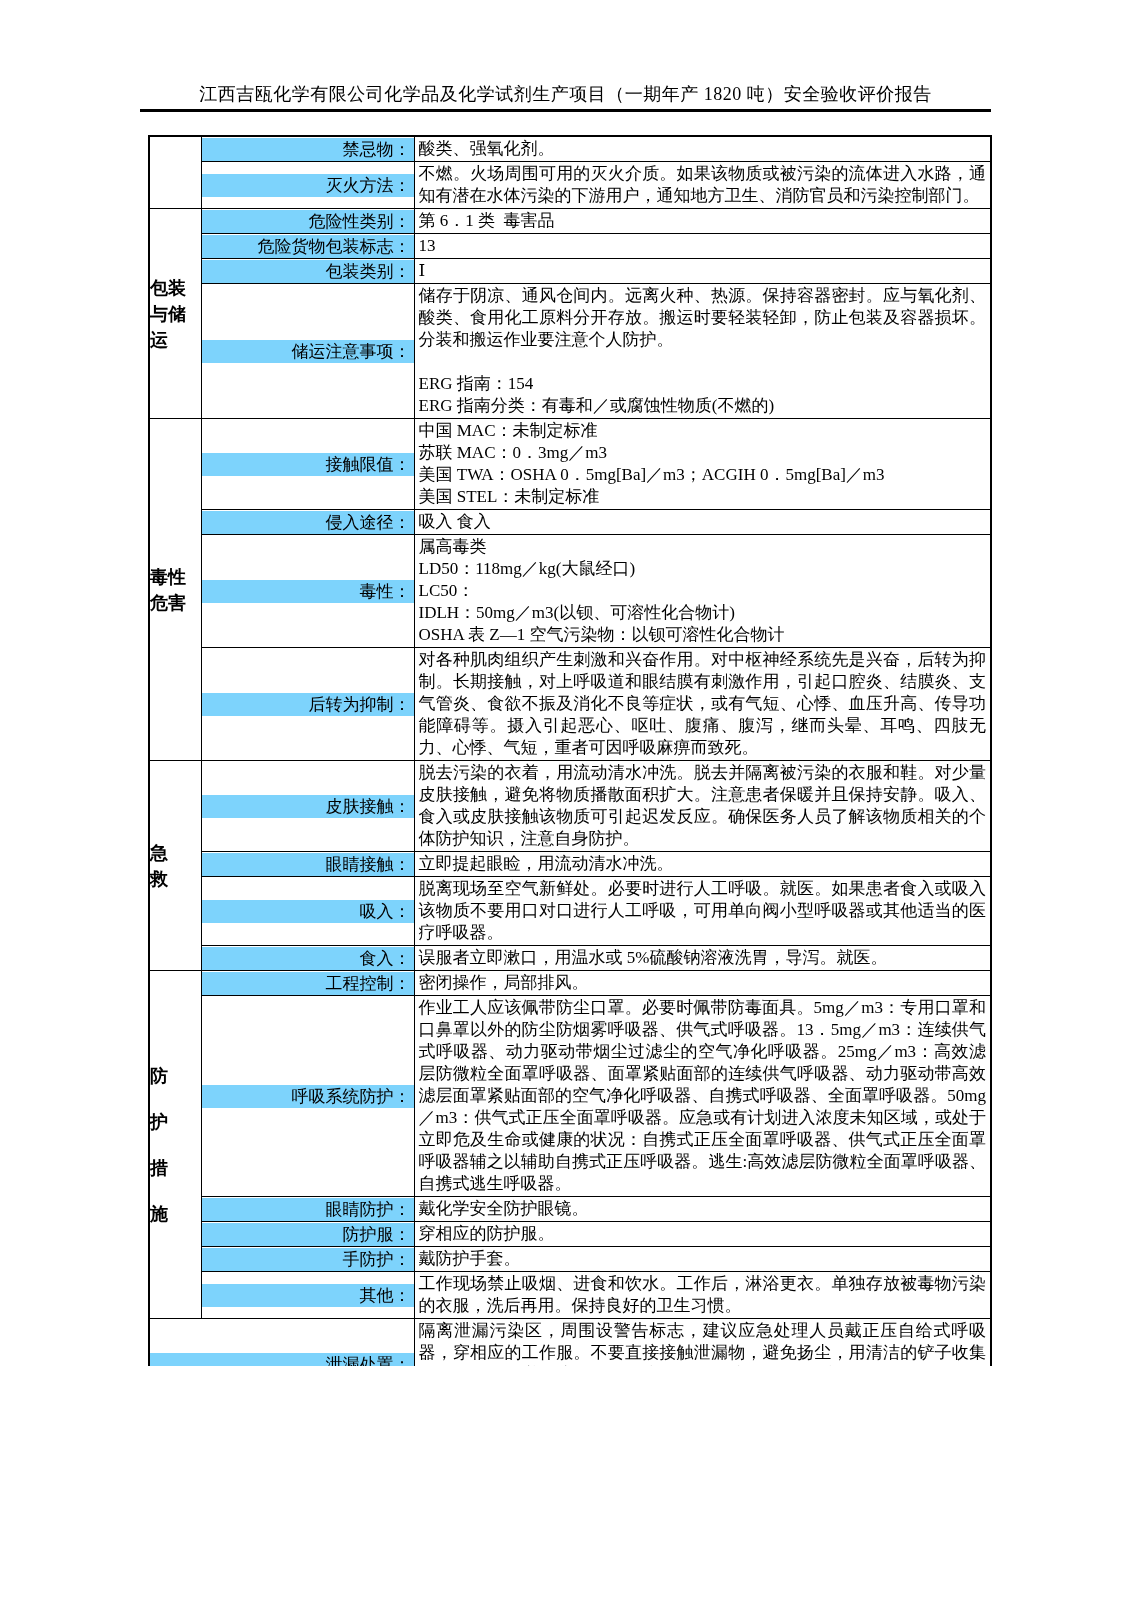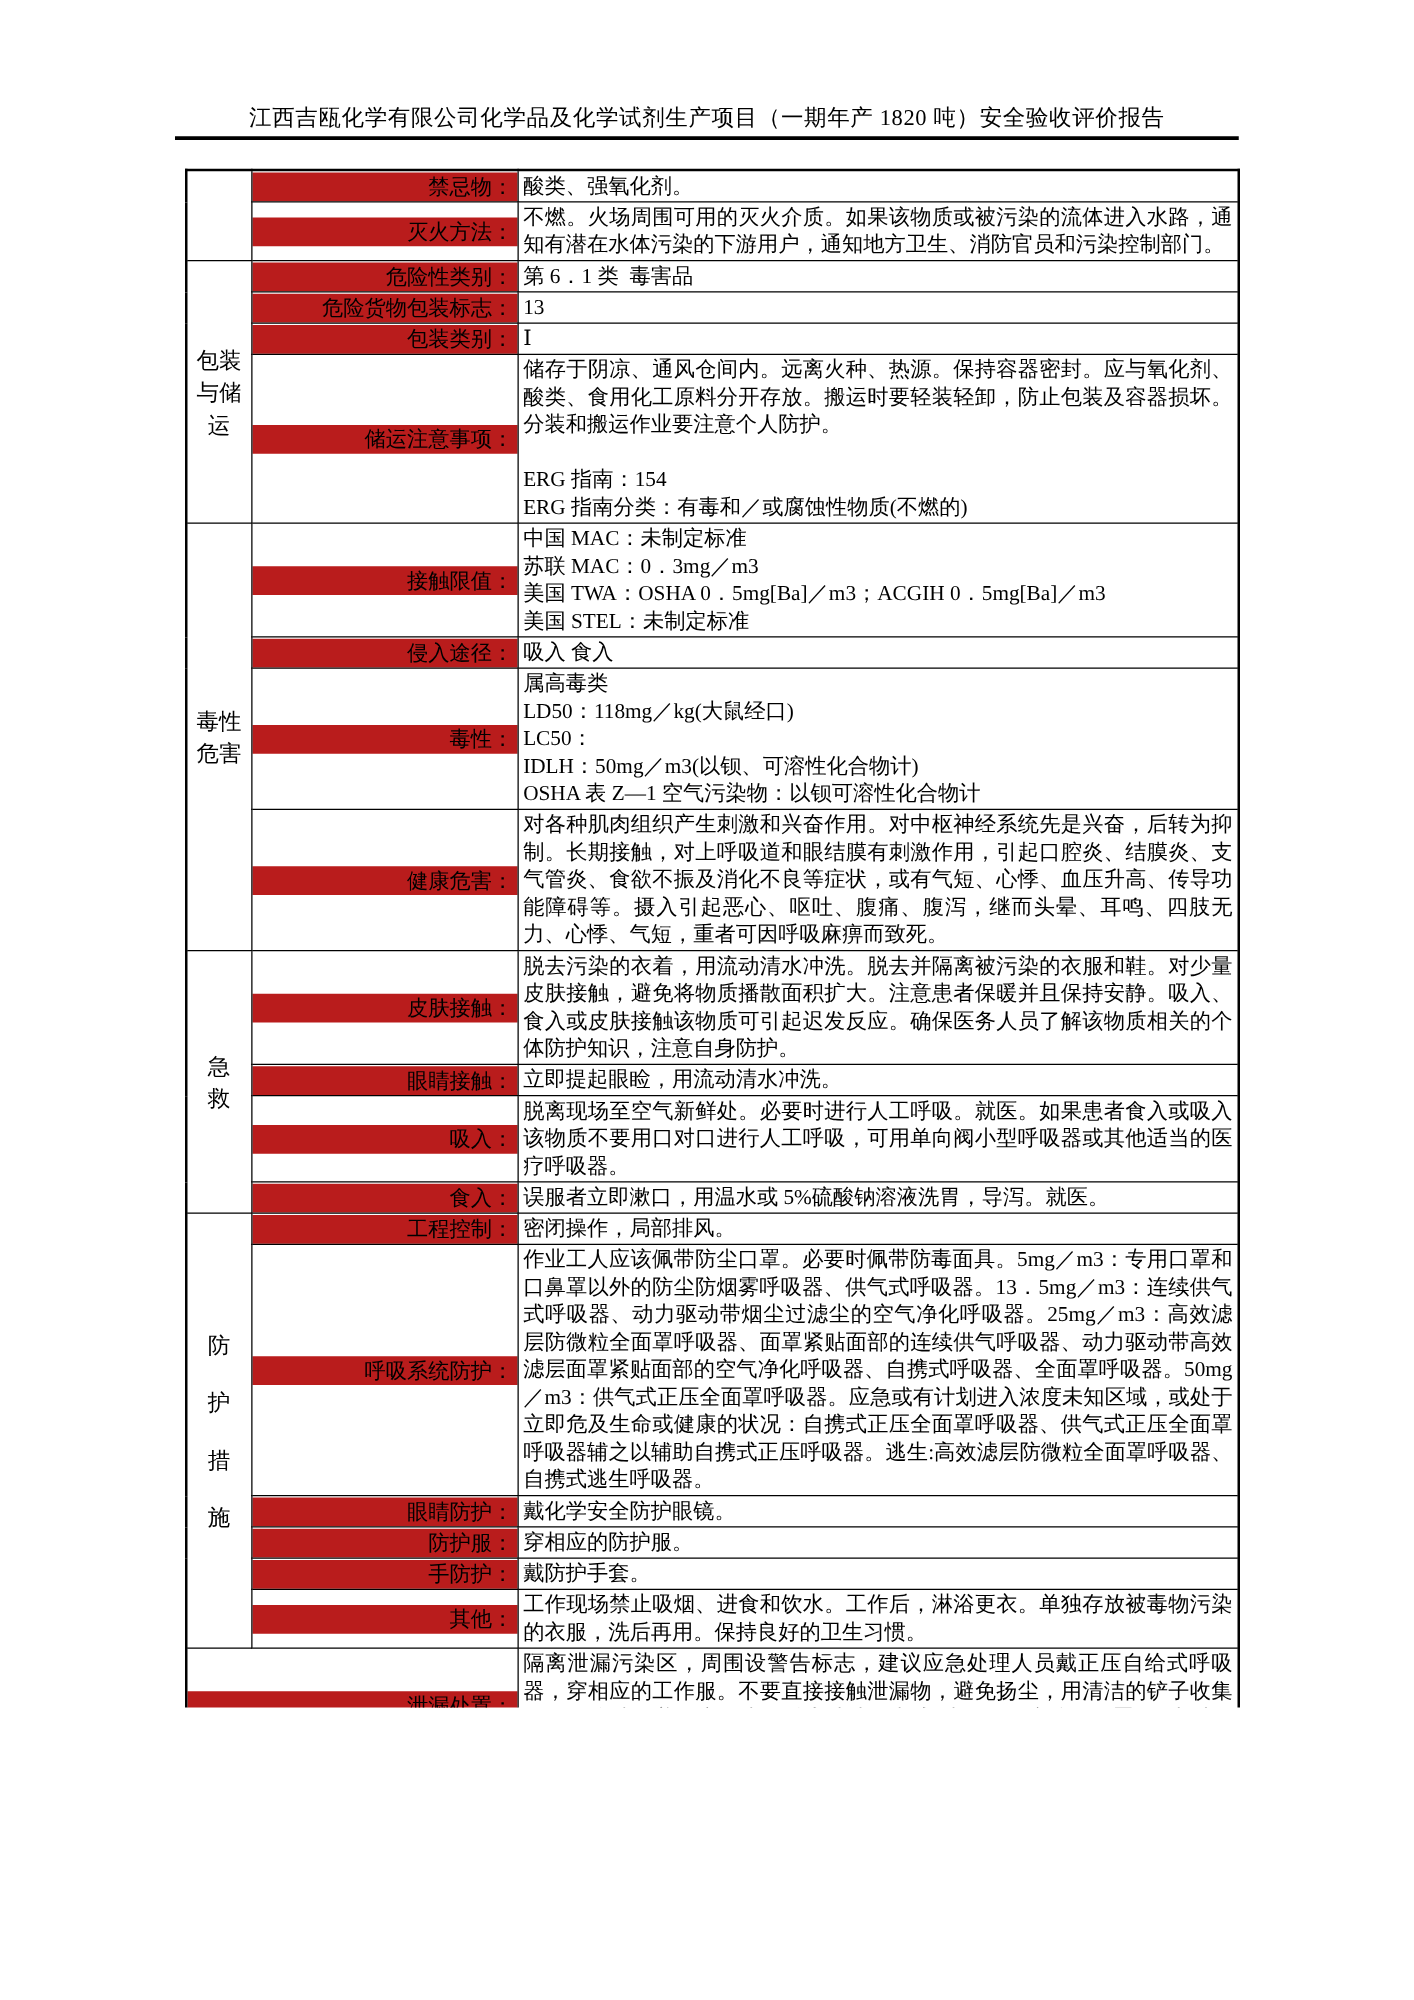--- a/index.html
+++ b/index.html
@@ -38,30 +38,30 @@
   col.c2 { width: 213px; }
   col.c3 { width: 577px; }
   td {
     border: 1px solid #000;
     font-size: 17px;
     line-height: 22px;
     padding: 0;
     vertical-align: middle;
   }
   td.cat {
-    text-align: center;
-    font-weight: normal;
+    text-align: left;
+    font-weight: bold;
     white-space: pre-line;
     font-size: 18px;
     line-height: 26px;
   }
   td.cat.spread { line-height: 46px; }
   td.label { vertical-align: middle; padding: 0; }
   .band {
-    background: #b91c1c;
+    background: #7dd3fc;
     text-align: right;
     font-size: 17px;
     line-height: 21px;
     padding: 1px 3px 1px 4px;
   }
   td.value {
     padding: 1px 4px;
     white-space: pre-wrap;
     text-align: justify;
   }
@@ -169,21 +169,21 @@
             <div class="band">毒性：</div>
           </td>
         <td class="value">属高毒类
 LD50：118mg／kg(大鼠经口)
 LC50：
 IDLH：50mg／m3(以钡、可溶性化合物计)
 OSHA 表 Z—1 空气污染物：以钡可溶性化合物计</td>
       </tr>
       <tr>
         <td class="label">
-            <div class="band">健康危害：</div>
+            <div class="band">后转为抑制：</div>
           </td>
         <td class="value">对各种肌肉组织产生刺激和兴奋作用。对中枢神经系统先是兴奋，后转为抑制。长期接触，对上呼吸道和眼结膜有刺激作用，引起口腔炎、结膜炎、支气管炎、食欲不振及消化不良等症状，或有气短、心悸、血压升高、传导功能障碍等。摄入引起恶心、呕吐、腹痛、腹泻，继而头晕、耳鸣、四肢无力、心悸、气短，重者可因呼吸麻痹而致死。</td>
       </tr>
 
       <tr>
         <td class="cat" rowspan="4">急
 救</td>
         <td class="label">
             <div class="band">皮肤接触：</div>
           </td>

